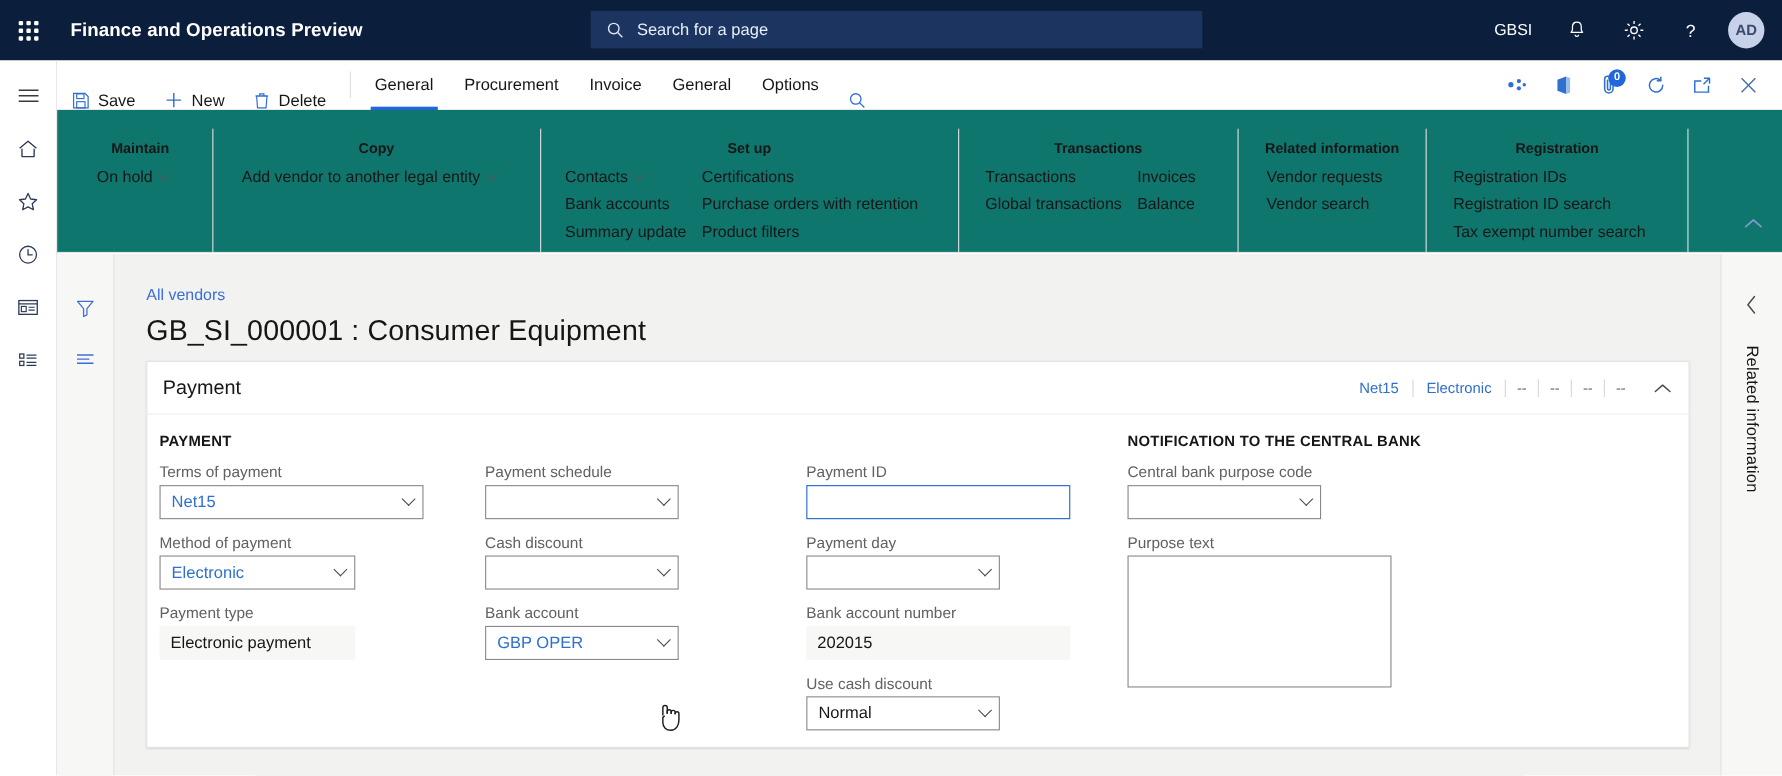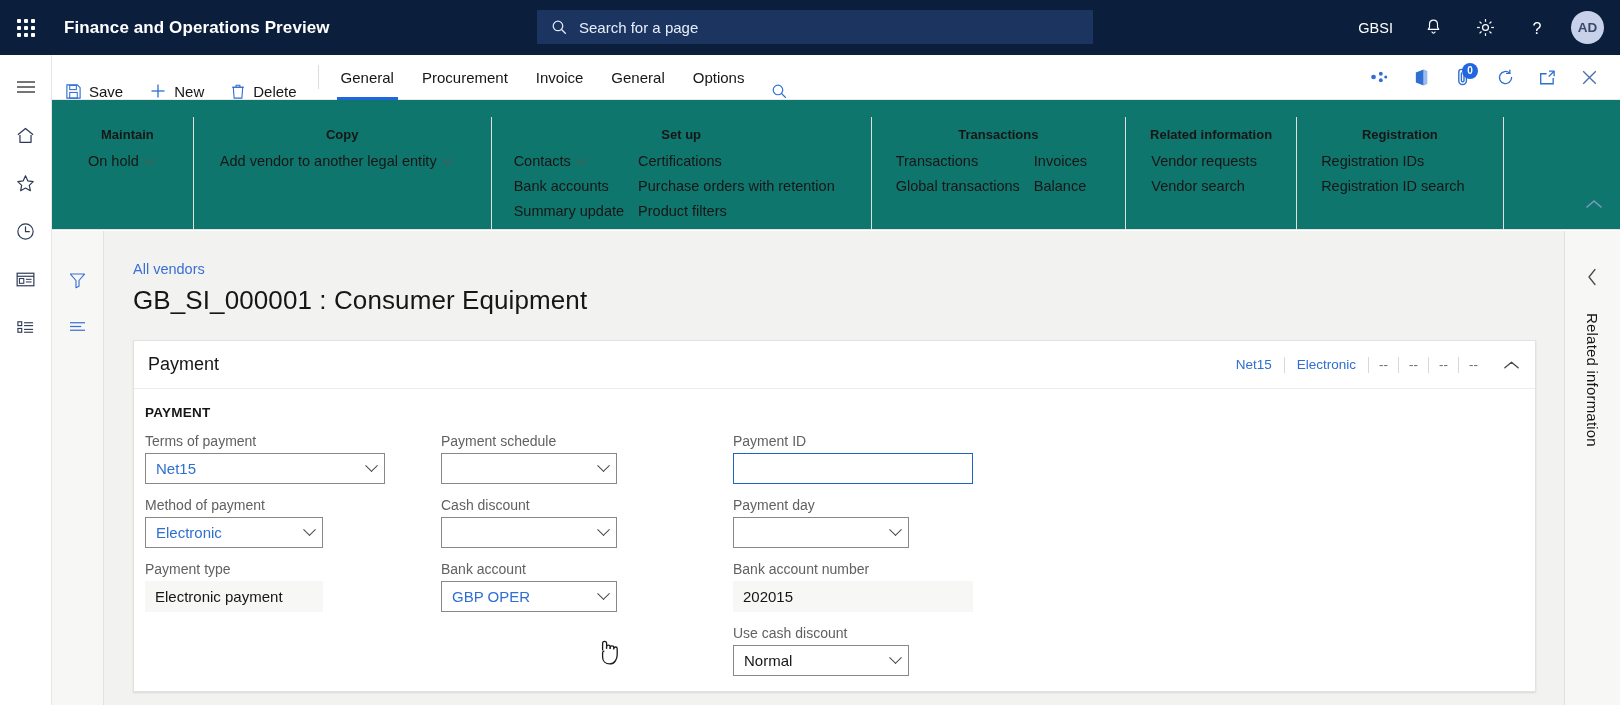--- a/index.html
+++ b/index.html
@@ -157,21 +157,21 @@
   .breadcrumb {
     font-size: 14.5px; color: #3b6fd4; margin-top: 30px; cursor: pointer;
     display: inline-block;
   }
   .pagetitle {
     font-size: 26px; font-weight: normal; color: #161616;
     margin-top: 7px; letter-spacing: .1px;
   }
 
   .card {
-    margin-top: 24px; margin-right: 28px;
+    margin-top: 12px; margin-right: 28px;
     background: #ffffff; border: 1px solid #e2e2e2;
     box-shadow: 0 .6px 1.8px rgba(0,0,0,.10);
     height: 352px; position: relative;
   }
   .card-head {
     height: 48px; display: flex; align-items: center;
     padding: 0 14px 0 14px; border-bottom: 1px solid #ededed;
   }
   .card-title { font-size: 18px; color: #161616; }
   .card-summary { margin-left: auto; display: flex; align-items: center; }
@@ -541,20 +541,23 @@
 
     <div class="rgroup" style="padding:0 24px;">
       <div class="rgroup-title">Registration</div>
       <div class="rgroup-body">
         <div class="rcol">
           <div class="ritem">
               <span>Registration IDs</span>
             </div>
           <div class="ritem">
               <span>Registration ID search</span>
+            </div>
+          <div class="ritem">
+              <span>Tax exempt number search</span>
             </div>
         </div>
       </div>
     </div>
 
     <div class="ribbon-collapse">
       <svg width="20" height="12" viewBox="0 0 20 12">
           <path d="M3 9l7-6 7 6" fill="none" stroke="#7e9cc9" stroke-width="1.5" stroke-linecap="round" stroke-linejoin="round"></path>
         </svg>
     </div>
@@ -686,20 +689,36 @@
 
             <div class="field">
               <span class="field-label">Use cash discount</span>
               <div class="ctrl w-176">
                 <span class="val">Normal</span>
                 <span class="chev"></span>
               </div>
             </div>
           </div>
 
+          <div class="col col4">
+            <div class="section-label">NOTIFICATION TO THE CENTRAL BANK</div>
+
+            <div class="field">
+              <span class="field-label">Central bank purpose code</span>
+              <div class="ctrl w-176">
+                <span class="val"></span>
+                <span class="chev"></span>
+              </div>
+            </div>
+
+            <div class="field">
+              <span class="field-label">Purpose text</span>
+              <div class="textarea"></div>
+            </div>
+          </div>
 
         </div>
       </div>
     </div>
 
   </div>
 
   <div class="relpane">
     <div style="cursor:pointer;">
       <svg width="13" height="20" viewBox="0 0 13 20">

